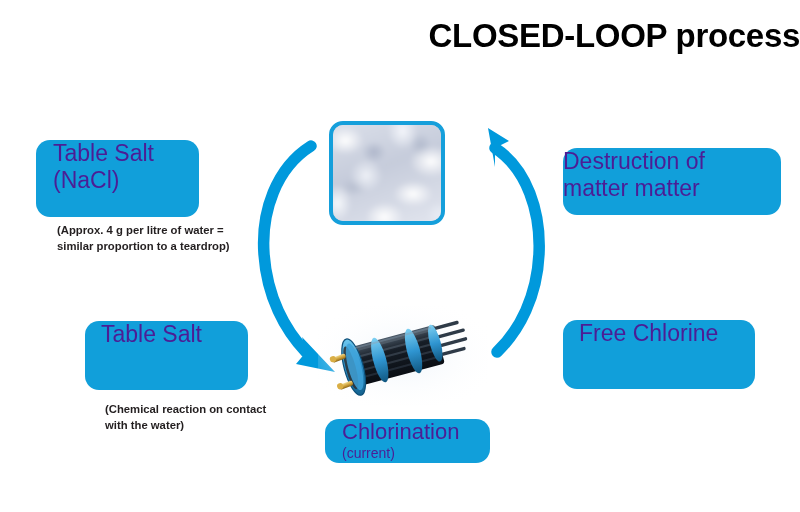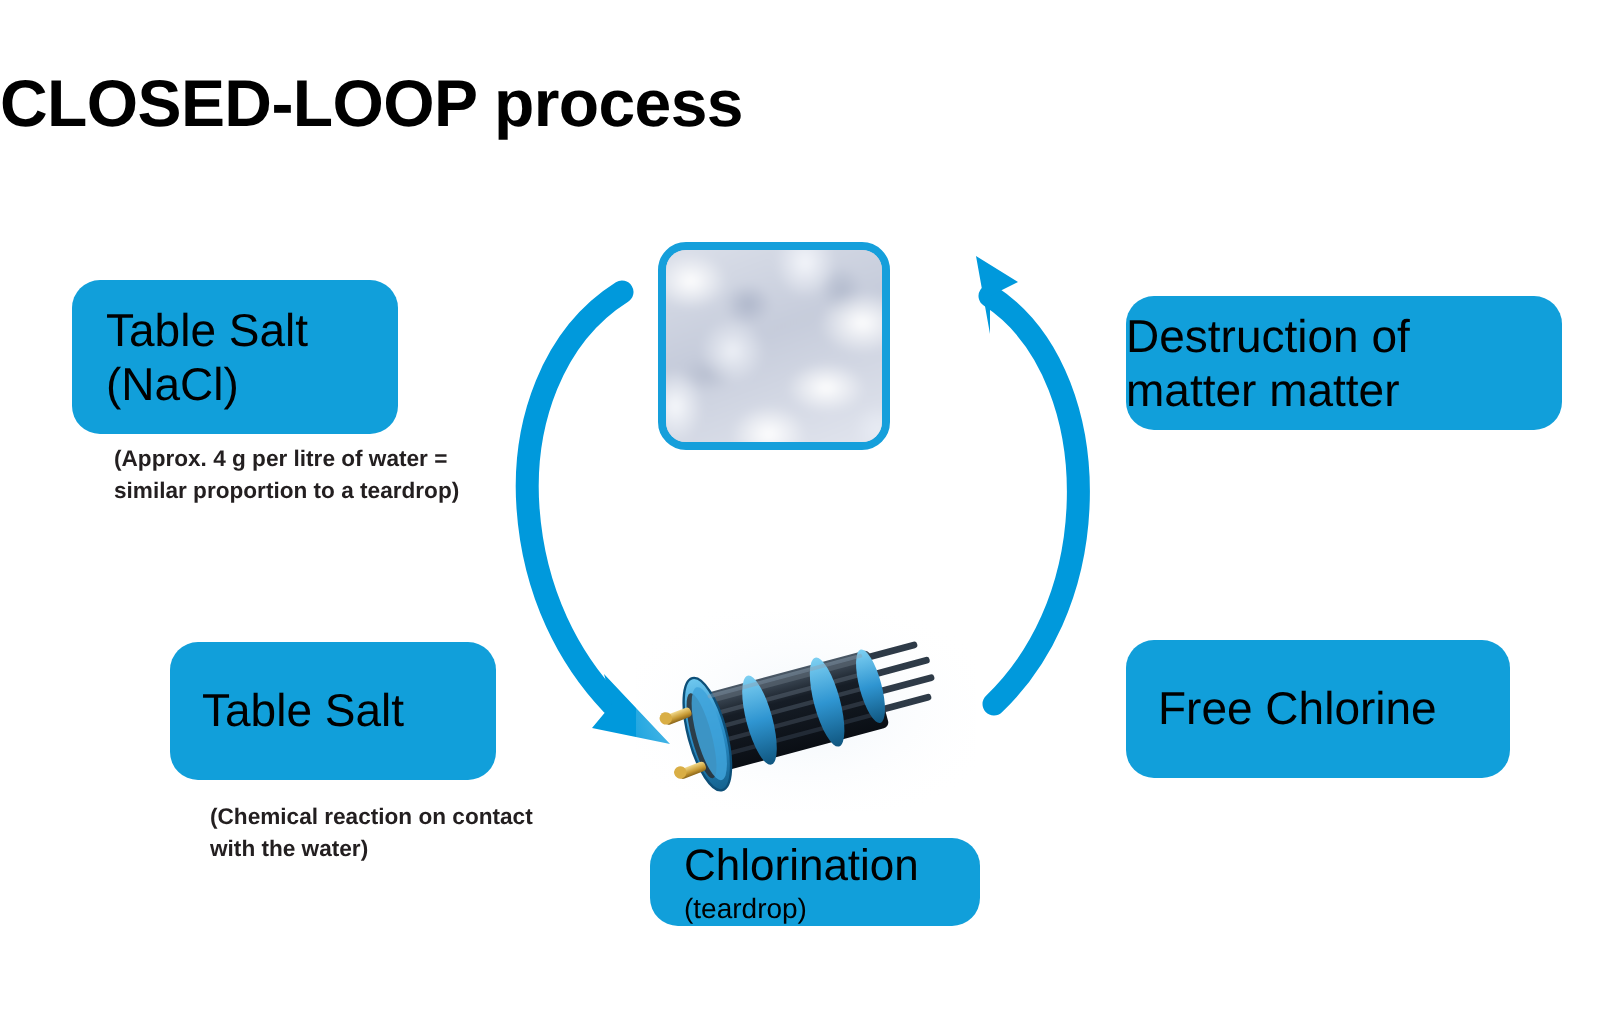--- a/index.html
+++ b/index.html
@@ -17,40 +17,39 @@
     width: 800px;
     height: 512px;
     background: #ffffff;
     overflow: hidden;
   }
 
   
   #title {
     position: absolute;
     left: 0;
-    top: 33px;
+    top: 17px;
     width: 800px;
-    text-align: left;
+    text-align: right;
     font-size: 33px;
     font-weight: bold;
     color: #000000;
     letter-spacing: -0.3px;
     white-space: nowrap;
   }
 
   
   .blue-box {
     position: absolute;
     background: #119FDA;
     border-radius: 14px;
-    color: #000000;
+    color: #4c1d95;
     box-sizing: border-box;
     display: flex;
     flex-direction: column;
-    justify-content: center;
   }
   .blue-box .line {
     display: block;
     white-space: nowrap;
     line-height: 1.17;
   }
   .bb-main { font-size: 23px; }
   .bb-sub  { font-size: 15px; }
 
   
@@ -253,16 +252,16 @@
     <span class="line bb-main">Destruction of</span>
     <span class="line bb-main">matter matter</span>
   </div>
 
   <div class="blue-box" id="box-free-chlorine">
     <span class="line bb-main">Free Chlorine</span>
   </div>
 
   <div class="blue-box" id="box-chlorination">
     <span class="line bb-main">Chlorination</span>
-    <span class="line bb-sub">(teardrop)</span>
+    <span class="line bb-sub">(current)</span>
   </div>
 
 </div>
 
 </body></html>

